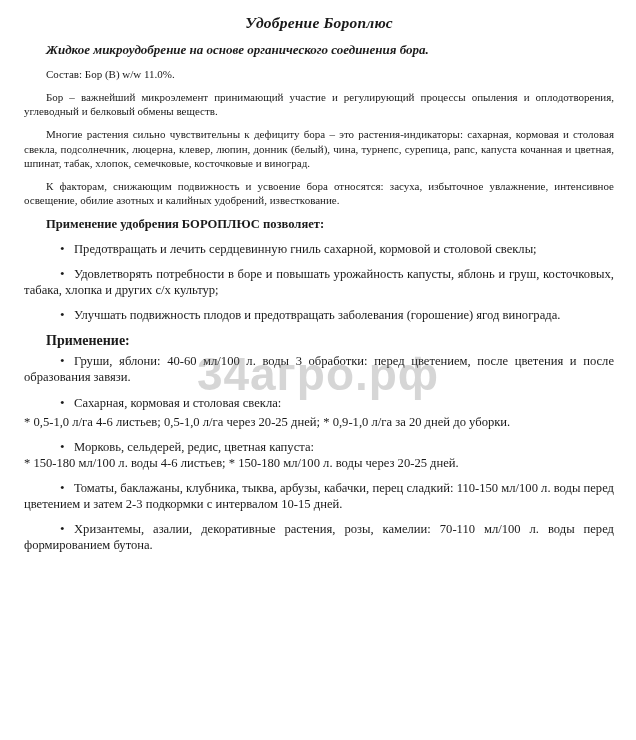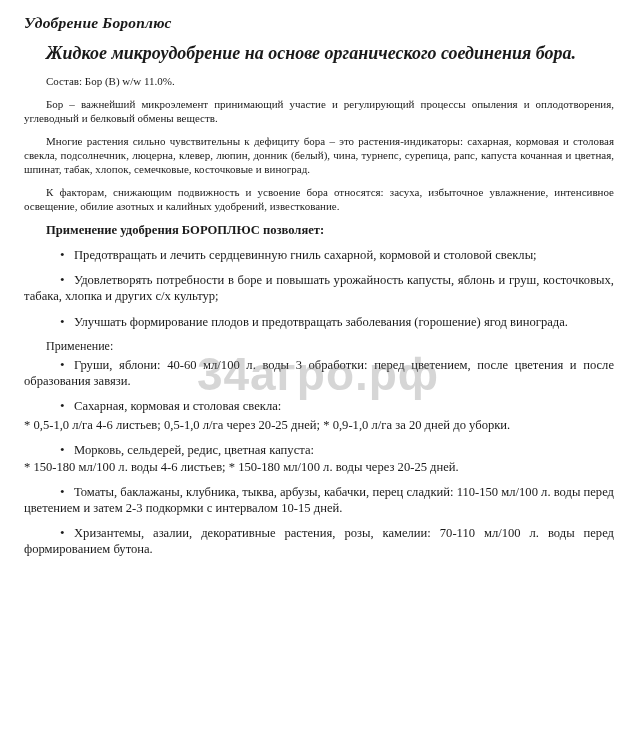--- a/index.html
+++ b/index.html
@@ -16,51 +16,52 @@
     position: relative;
   }
   .page {
     position: relative;
     width: 636px;
     height: 740px;
     padding: 10px 22px 0 24px;
     box-sizing: border-box;
   }
   .doc-title {
+    text-align: center;
     font-weight: bold;
     font-style: italic;
     font-size: 15.5px;
     margin: 4px 0 10px 0;
     letter-spacing: 0.2px;
   }
   .lead {
     font-weight: bold;
     font-style: italic;
-    font-size: 18px;
+    font-size: 13px;
     margin: 0 0 9px 0;
     text-indent: 22px;
     line-height: 1.25;
   }
   p.para {
     font-size: 11px;
     line-height: 1.28;
     margin: 0 0 9px 0;
     text-indent: 22px;
     text-align: justify;
   }
   p.subhead {
     font-size: 12.6px;
     font-weight: bold;
     line-height: 1.28;
     margin: 0 0 9px 0;
     text-indent: 22px;
   }
   p.subhead2 {
-    font-size: 12px;
-    font-weight: normal;
+    font-size: 14px;
+    font-weight: bold;
     line-height: 1.28;
     margin: 0 0 3px 0;
     text-indent: 22px;
   }
   ul.bullets {
     list-style: none;
     margin: 0 0 9px 0;
     padding: 0;
   }
   ul.bullets li {
@@ -141,21 +142,21 @@
     <p class="subhead">Применение удобрения БОРОПЛЮС позволяет:</p>
 
     <ul class="bullets">
       <li>
           <span class="txt">Предотвращать и лечить сердцевинную гниль сахарной, кормовой и столовой свеклы;</span>
         </li>
       <li>
           <span class="txt">Удовлетворять потребности в боре и повышать урожайность капусты, яблонь и груш, косточковых, табака, хлопка и других с/х культур;</span>
         </li>
       <li>
-          <span class="txt">Улучшать формирование плодов и предотвращать заболевания (горошение) ягод винограда.</span>
+          <span class="txt">Улучшать подвижность плодов и предотвращать заболевания (горошение) ягод винограда.</span>
         </li>
     </ul>
 
     <p class="subhead2">Применение:</p>
 
 
     <ul class="bullets">
 
 
       <li>

